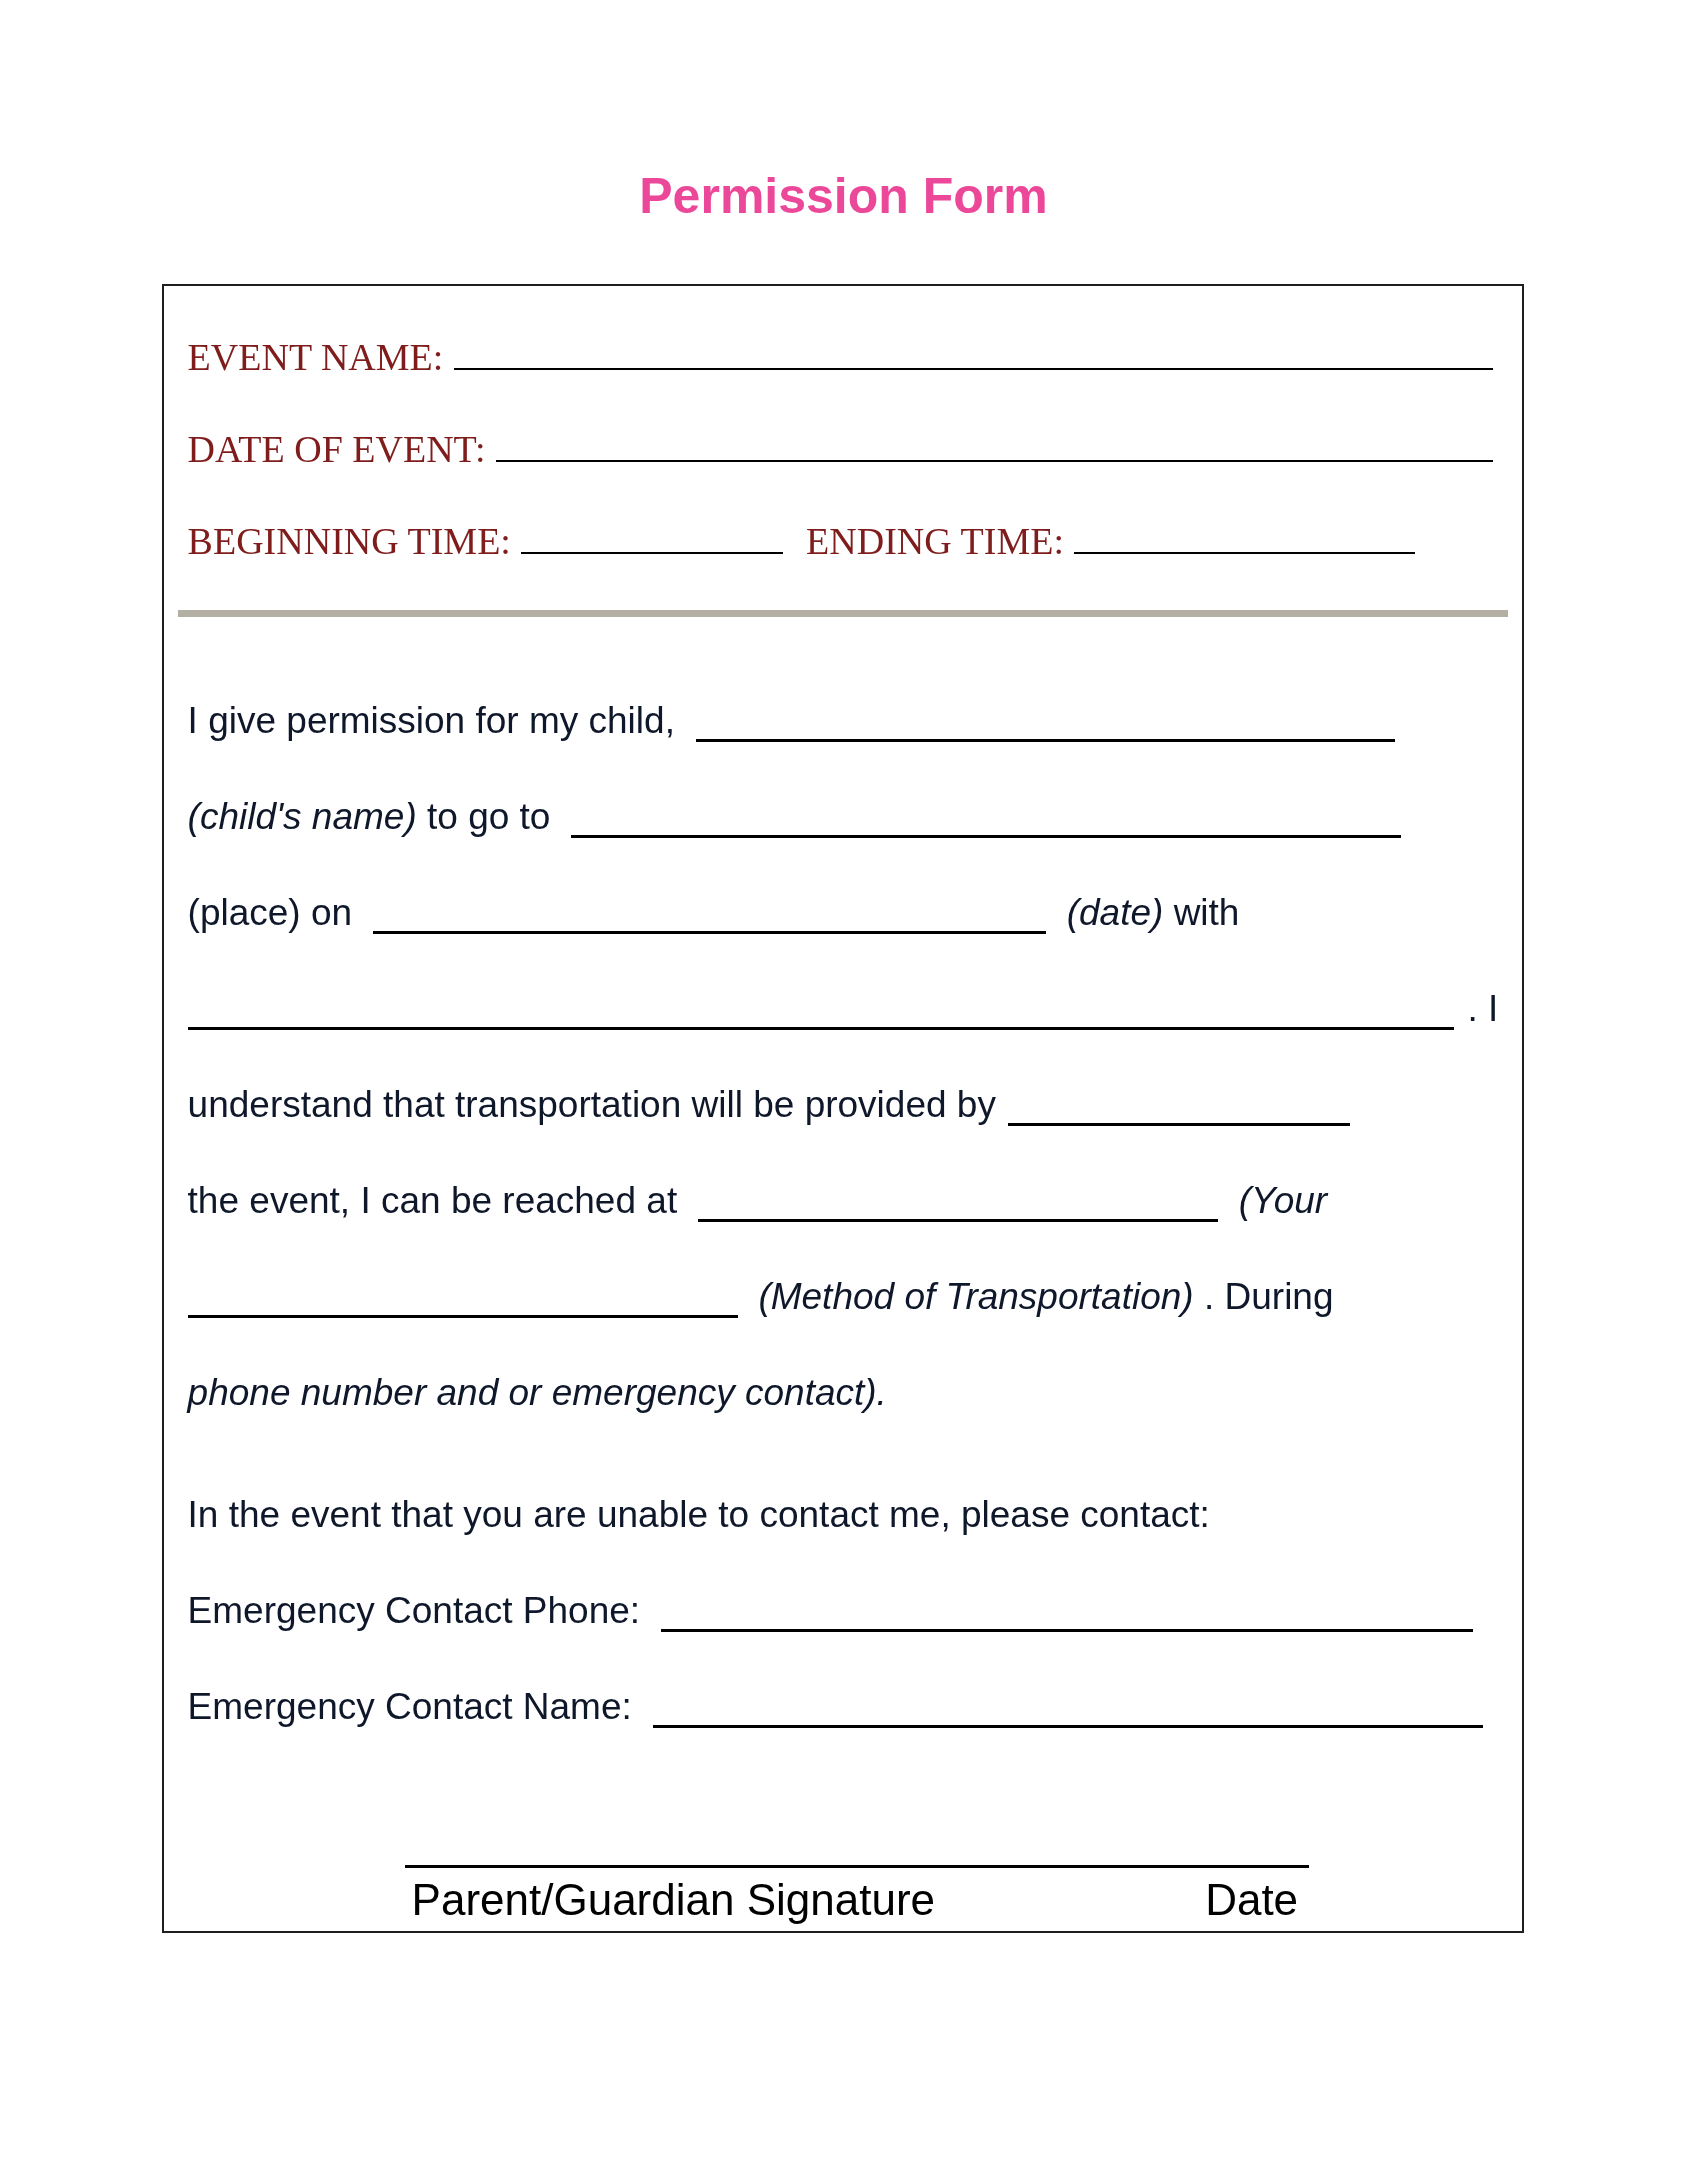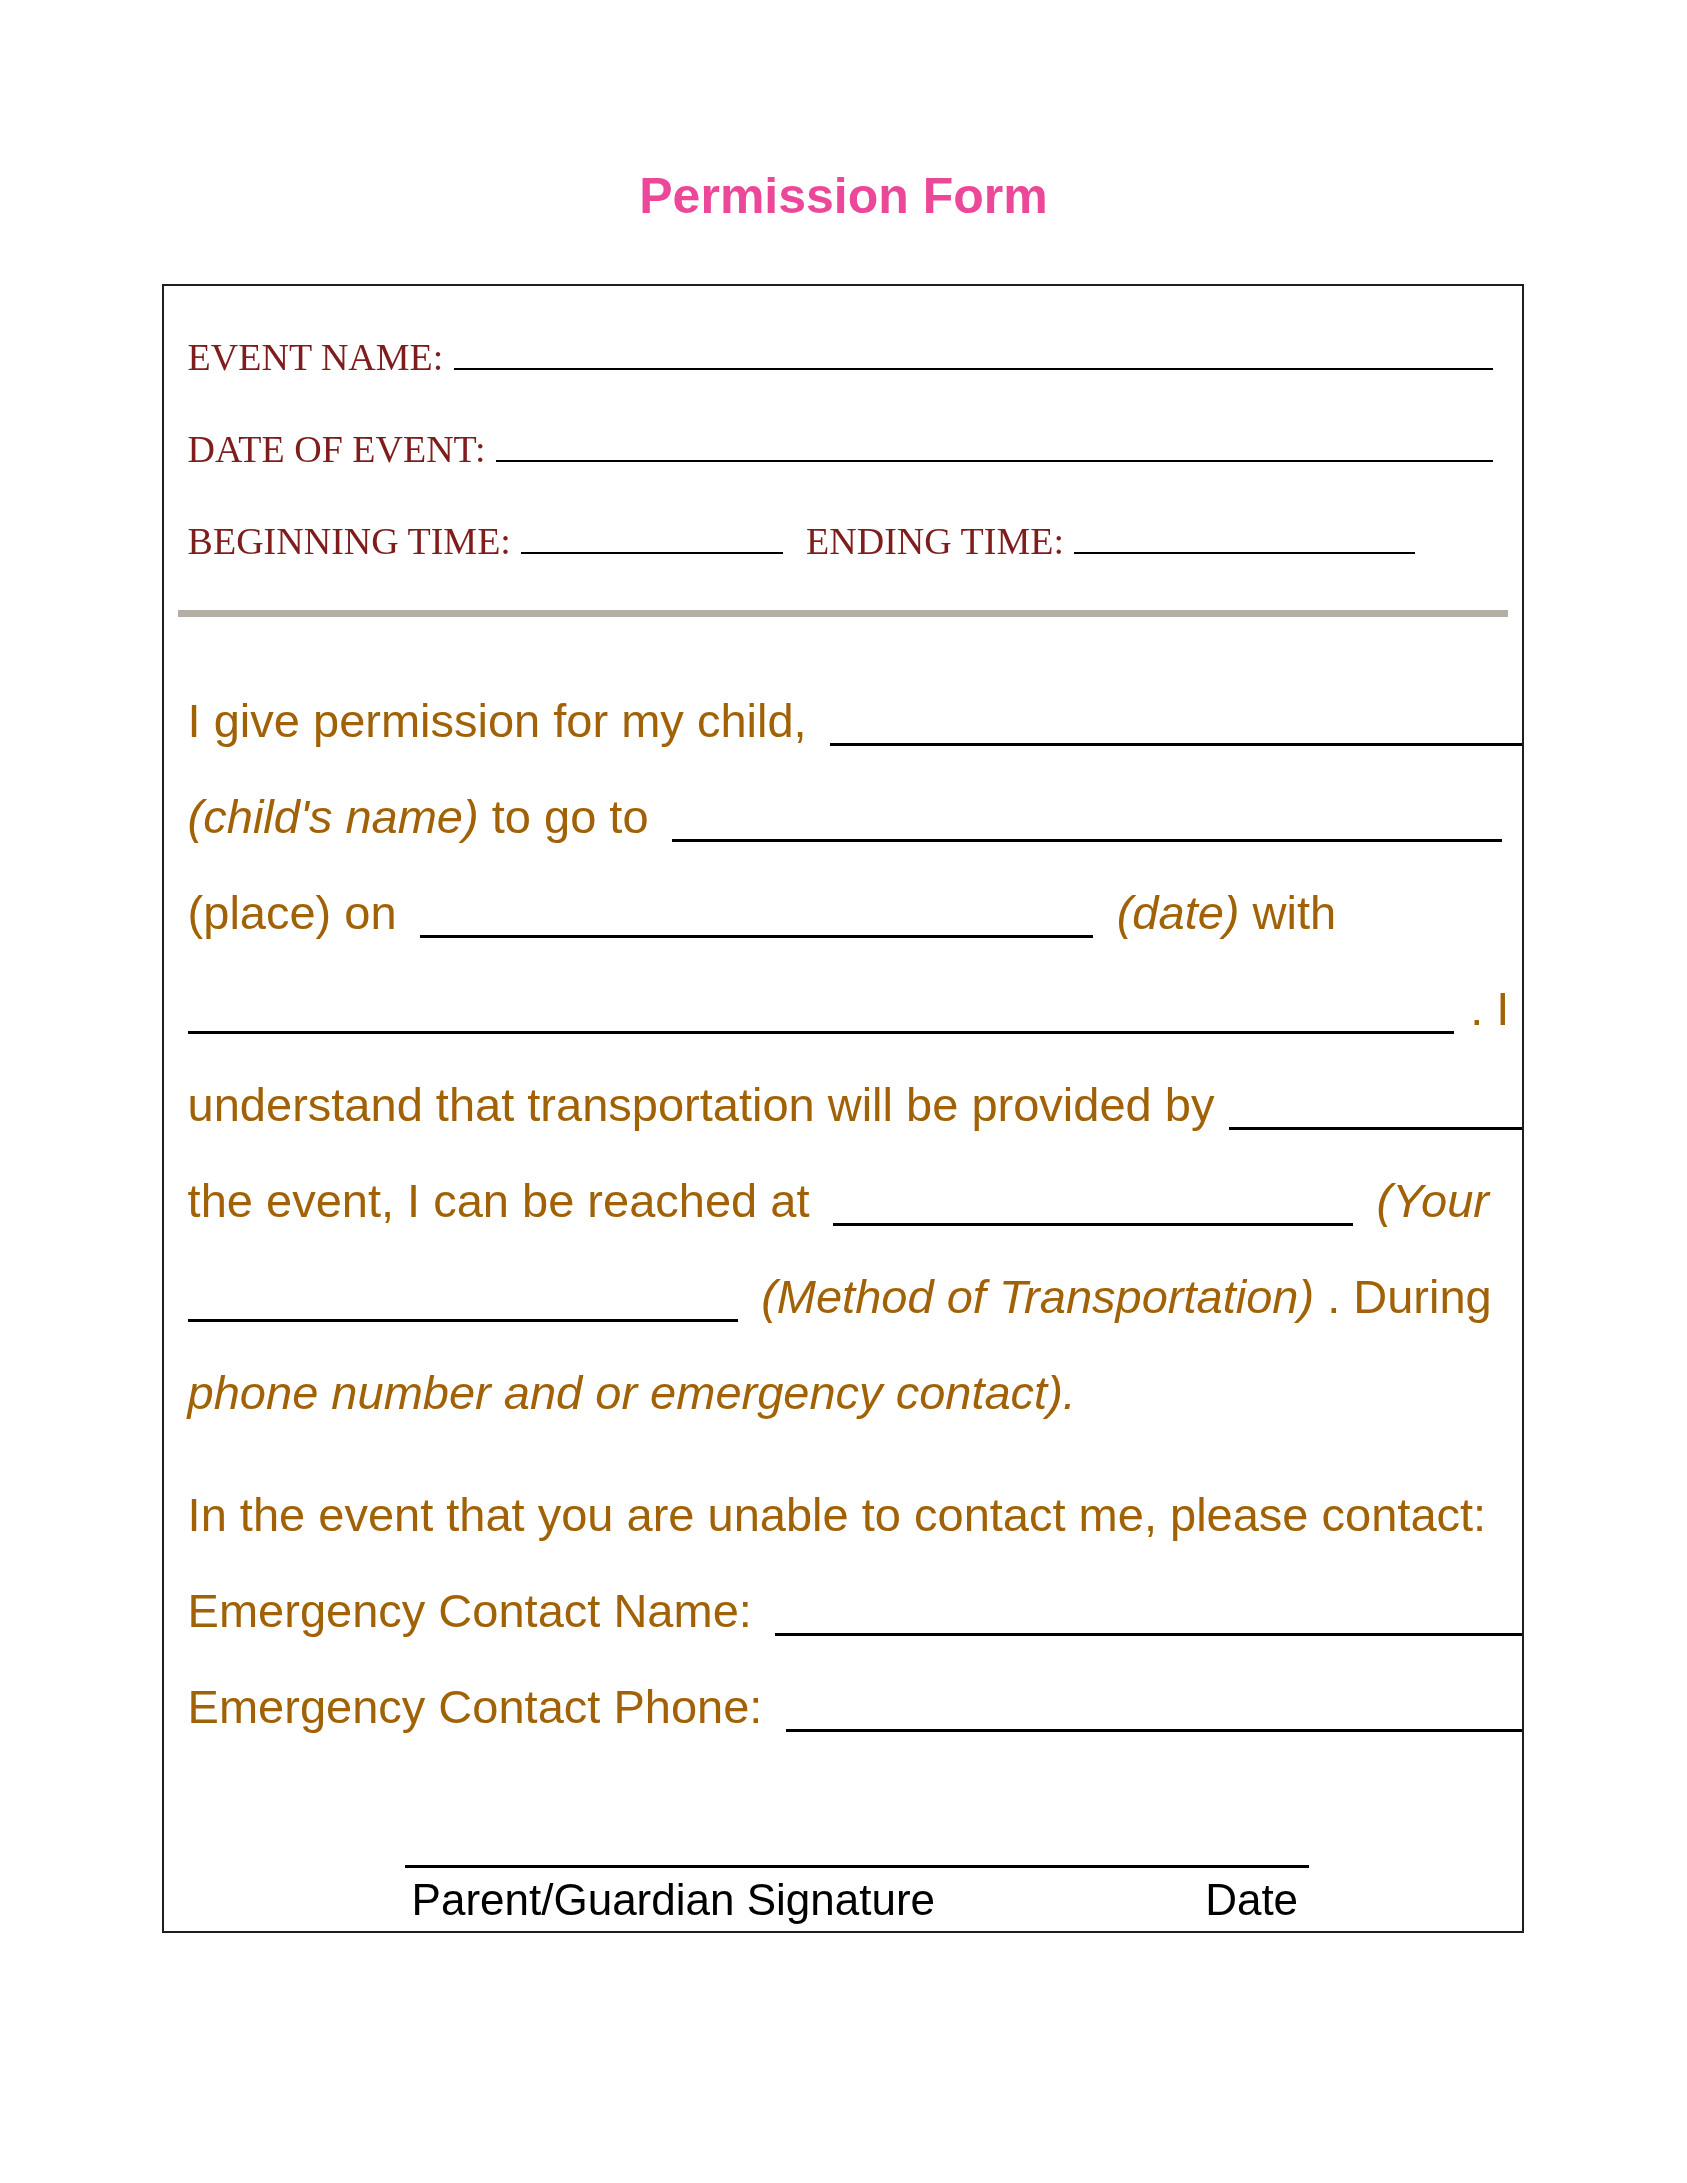--- a/index.html
+++ b/index.html
@@ -42,22 +42,22 @@
   .hrow .blank { border-bottom-width:2.6px; }
   .grow { flex:1 1 auto; margin-right:3.5px; }
   .divider {
     margin-top:23px; margin-left:-9.6px;
     width:1330px; height:7.9px;
     background:#b3b0a3;
   }
   
   .bline {
     font-family:"Liberation Sans", sans-serif;
-    font-size:47px; line-height:96px;
-    white-space:nowrap; color:#a16207;
+    font-size:37px; line-height:96px;
+    white-space:nowrap; color:#0f172a;
   }
   .bline .blank { border-bottom-width:3.5px; }
   .bline.lead { margin-top:56px; }
   .bline.para { margin-top:26px; }
   .it { font-style:italic; }
   .no-l { margin-left:1.7px; }
   .flush-l { margin-left:0; }
   .tight-r { margin-right:3.5px; }
   
   .sig-line {
@@ -140,27 +140,27 @@
     <span>. During</span>
   </div>
 
   <div class="bline">
     <span class="it">phone number and or emergency contact).</span>
   </div>
 
   <div class="bline para">In the event that you are unable to contact me, please contact:</div>
 
   <div class="bline">
-    <span>Emergency Contact Name:</span>
-    <span class="blank" style="width:830px;"></span>
+    <span>Emergency Contact Phone:</span>
+    <span class="blank" style="width:812px;"></span>
   </div>
 
   <div class="bline">
-    <span>Emergency Contact Phone:</span>
-    <span class="blank" style="width:812px;"></span>
+    <span>Emergency Contact Name:</span>
+    <span class="blank" style="width:830px;"></span>
   </div>
 
   <div class="sig-line"></div>
   <div class="sig-labels">
     <span>Parent/Guardian Signature</span>
     <span>Date</span>
   </div>
 
 </div>
 

